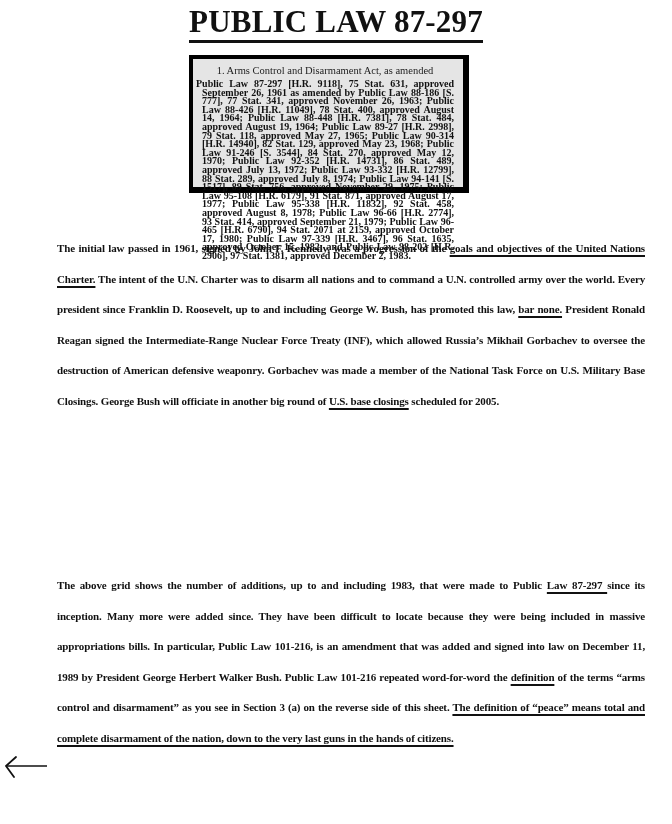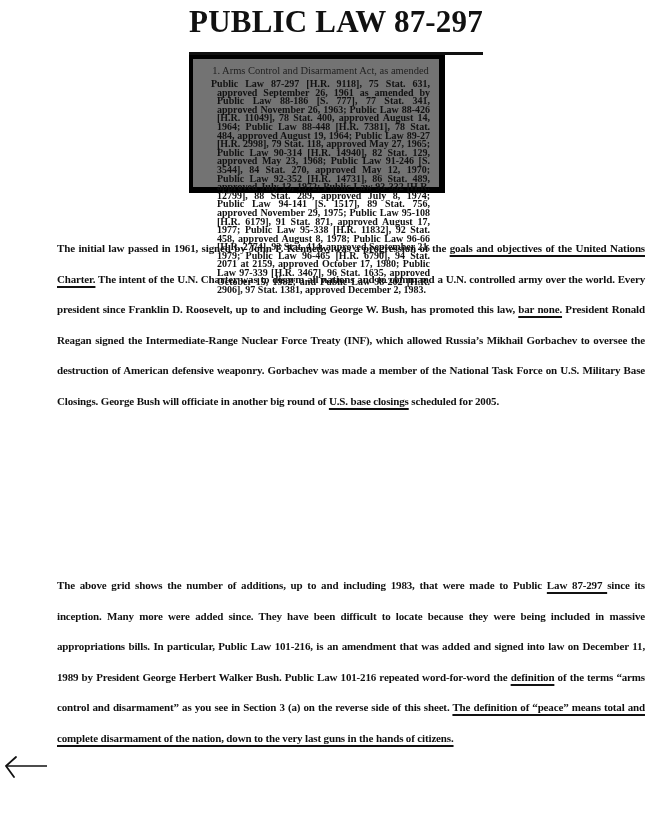--- a/index.html
+++ b/index.html
@@ -5,26 +5,26 @@
     html, body { margin: 0; padding: 0; background: #ffffff; }
     body {
       width: 672px; height: 824px; position: relative; overflow: hidden;
       font-family: "Liberation Serif", "DejaVu Serif", serif;
       color: #111111;
     }
     .title {
       position: absolute; left: 0; width: 672px; top: 4px;
       text-align: center; font-weight: bold; font-size: 31px; letter-spacing: 0.2px;
     }
-    .title span { border-bottom: 3px solid #111; padding-bottom: 12px; display: inline-block; line-height: 36px; }
+    .title span { border-bottom: 3px solid #111; padding-bottom: 0px; display: inline-block; line-height: 36px; }
     .box {
-      position: absolute; left: 189px; top: 55px; width: 256px; height: 138px;
+      position: absolute; left: 189px; top: 55px; width: 280px; height: 138px;
       border: 4px solid #000; border-right-width: 6px; border-bottom-width: 6px;
-      background: #737373; box-sizing: border-box;
-      padding: 4px 9px 0 18px;
+      background: #e5e5e5; box-sizing: border-box;
+      padding: 4px 9px 0 3px;
     }
     .box-heading {
       text-align: center; font-size: 10.5px; margin: 2px 0 4px 0; color: #222;
     }
     .box-body {
       font-size: 10px; line-height: 8.6px; text-align: justify; font-weight: bold; color: #111;
       text-indent: -6px; padding-left: 6px;
     }
     .para {
       position: absolute; left: 57px; width: 588px;

